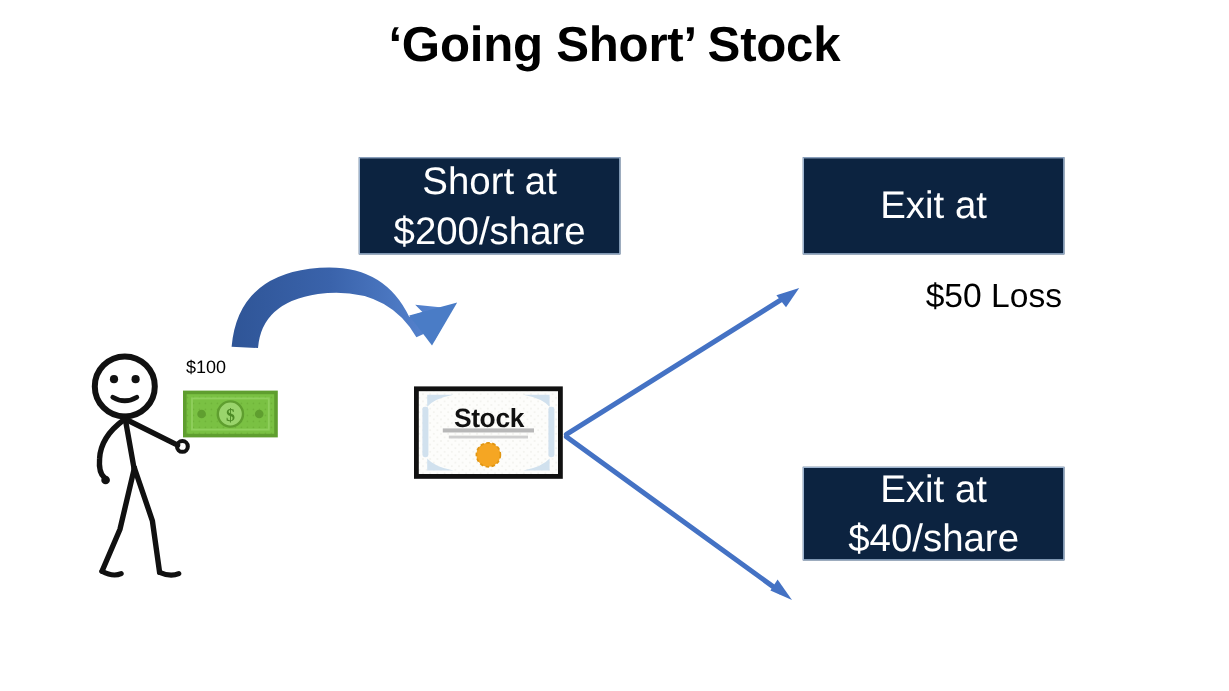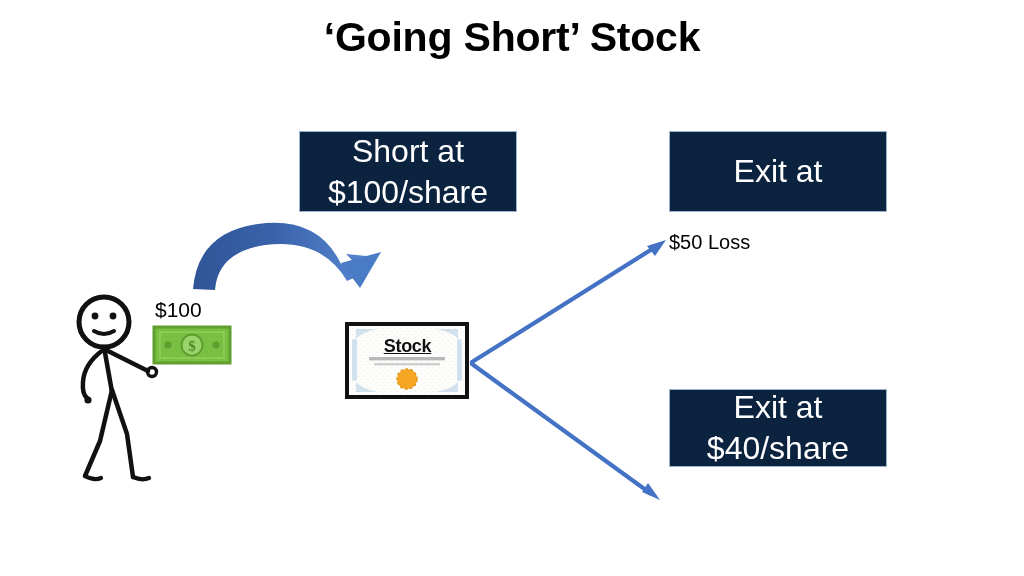--- a/index.html
+++ b/index.html
@@ -49,47 +49,46 @@
     line-height: 1.28;
     text-align: center;
   }
   .navybox span { display: block; }
   #box-short  { left: 299px; top: 131px; width: 216px; height: 79px; }
   #box-exit-high { left: 669px; top: 131px; width: 216px; height: 79px; }
   #box-exit-low  { left: 669px; top: 389px; width: 216px; height: 76px; }
 
   .outcome {
     position: absolute;
-    font-size: 20px;
+    font-size: 28px;
     color: #000000;
     white-space: nowrap;
-    text-align: left;
+    text-align: right;
   }
   #outcome-loss { left: 669px; top: 231px; width: 216px; }
   #outcome-gain { left: 669px; top: 484px; width: 216px; }
 
   .money-label {
     position: absolute;
     left: 155px;
     top: 298px;
-    font-size: 21px;
+    font-size: 15px;
     color: #000000;
     white-space: nowrap;
   }
   .cert-word {
     position: absolute;
     left: 345px;
     top: 336px;
     width: 125px;
     text-align: center;
-    font-size: 18px;
+    font-size: 22px;
     font-weight: bold;
     color: #111111;
     letter-spacing: -0.3px;
-    text-decoration: underline;
   }
 </style>
 </head>
 <body>
 
 <div id="slide">
 
   <div class="title">‘Going Short’ Stock</div>
 
   <svg class="layer" viewBox="0 0 1024 576">
@@ -189,21 +188,21 @@
       <path d="M660 500 L642 492 L648 483 Z" fill="#4472c4"></path>
     </g>
 
   </svg>
 
   <div class="money-label">$100</div>
   <div class="cert-word">Stock</div>
 
   <div class="navybox" id="box-short">
     <span>Short at</span>
-    <span>$100/share</span>
+    <span>$200/share</span>
   </div>
 
   <div class="navybox" id="box-exit-high">
     <span>Exit at</span>
   </div>
 
   <div class="navybox" id="box-exit-low">
     <span>Exit at</span>
     <span>$40/share</span>
   </div>

